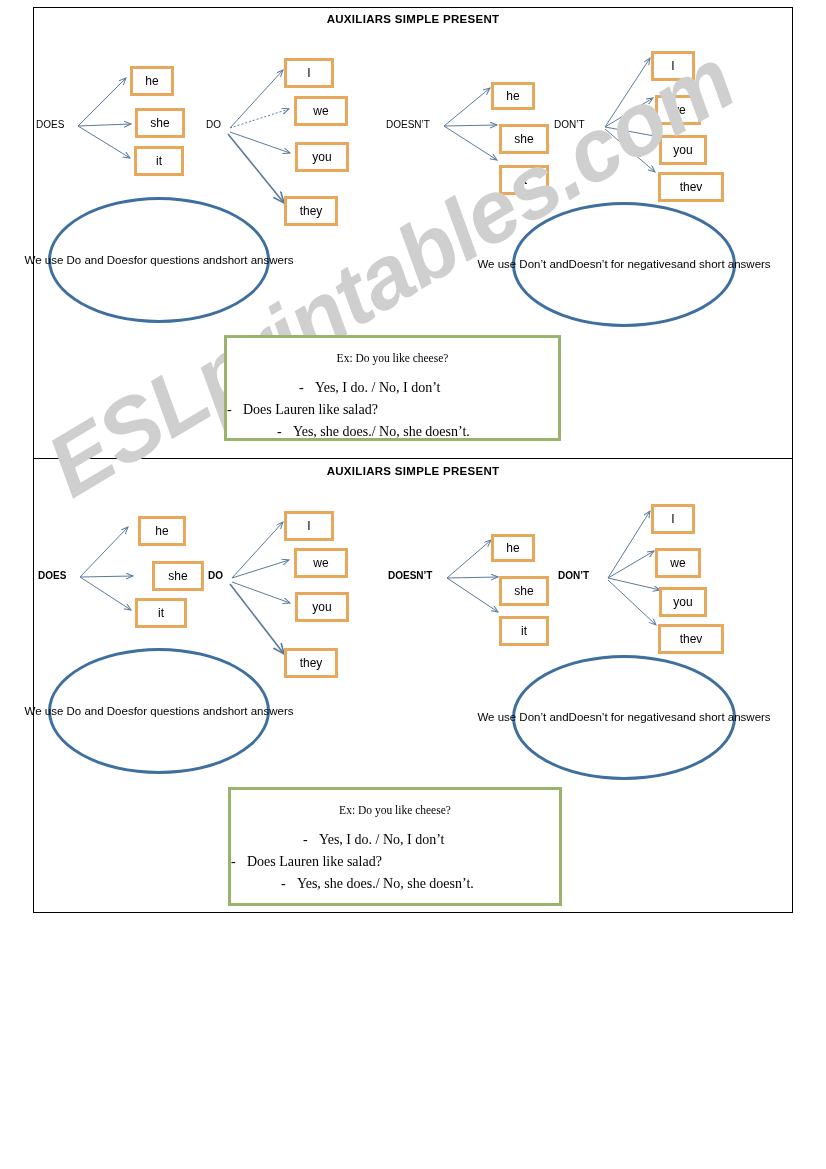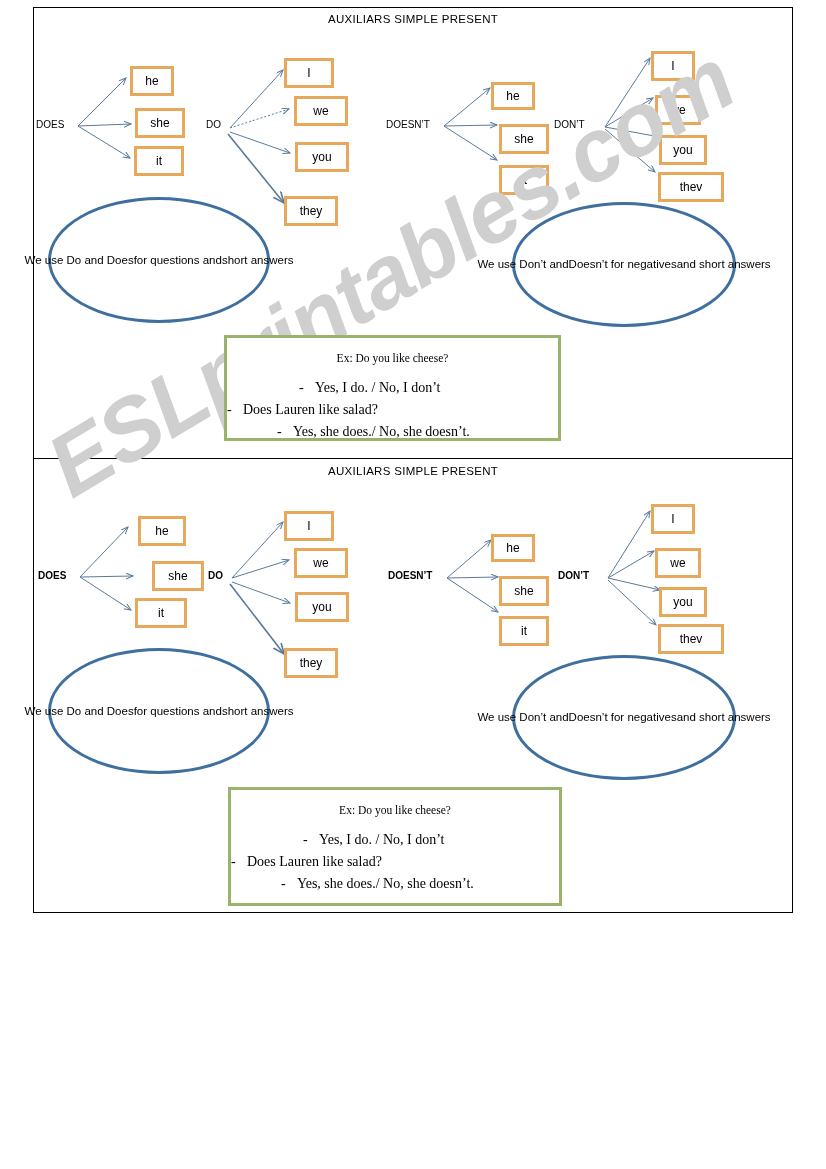--- a/index.html
+++ b/index.html
@@ -52,21 +52,21 @@
   }
   #sheet-top  { top: 7px;   height: 452px; }
   #sheet-bot  { top: 458px; height: 455px; }
 
   .sheet-title {
     position: absolute;
     left: 0;
     width: 100%;
     text-align: center;
     font-size: 11.5px;
-    font-weight: normal;
+    font-weight: bold;
     letter-spacing: 0.3px;
     color: #000;
     font-family: "Liberation Sans", sans-serif;
   }
 
   
   .pbox {
     position: absolute;
     border: 3px solid #E8A85C;
     background: #ffffff;

